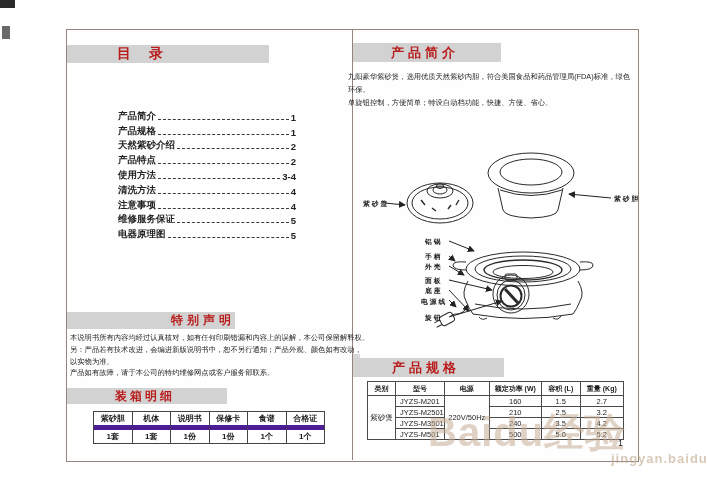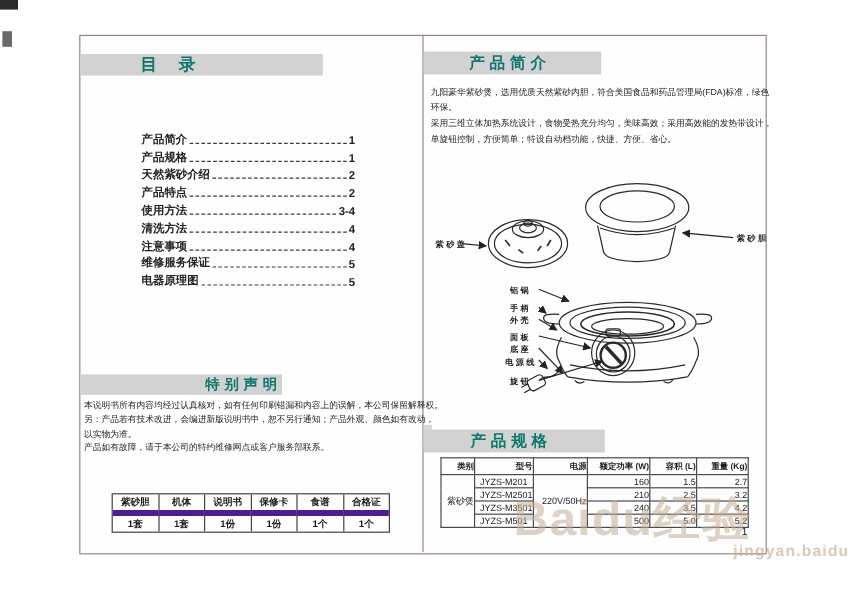--- a/index.html
+++ b/index.html
@@ -9,21 +9,21 @@
   }
   .abs{position:absolute;}
   
   .mark1{left:0;top:0;width:15px;height:8px;background:#2b2b2b;}
   .mark2{left:2px;top:26px;width:8px;height:13px;background:#6a6a6a;}
   
   .frame{left:66px;top:29px;width:571px;height:431px;border:1px solid #96857f;background:#fefefe;}
   .divider{left:352px;top:29px;width:1px;height:431px;background:#96857f;}
   .spine-shadow{left:353px;top:354px;width:7px;height:19px;background:#d8d8d8;}
   
-  .bar{background:#d2d2d2;display:flex;align-items:center;font-weight:bold;color:#0f766e;}
+  .bar{background:#d2d2d2;display:flex;align-items:center;font-weight:bold;color:#b91c1c;}
   .bar-toc      {left:67px; top:45px; width:152px;height:18px;font-size:14px;letter-spacing:7px;padding-left:50px;}
   .bar-intro    {left:353px;top:43px; width:110px;height:19px;font-size:13px;letter-spacing:4px;padding-left:38px;}
   .bar-declare  {left:67px; top:312px;width:112px;height:17px;font-size:12px;letter-spacing:4px;padding-left:56px;justify-content:flex-end;}
   .bar-packing  {left:67px; top:388px;width:112px;height:16px;font-size:12px;letter-spacing:3px;padding-left:48px;}
   .bar-specs    {left:353px;top:358px;width:112px;height:19px;font-size:13px;letter-spacing:4px;padding-left:39px;}
   
   .toc-list{left:118px;top:108px;width:178px;}
   .toc-item{display:flex;align-items:flex-end;height:14.8px;font-size:9.5px;font-weight:600;color:#222;}
   .toc-label{white-space:nowrap;}
   .toc-leader{flex:1;border-bottom:1px dashed #3a3a3a;margin:0 2px 3px 2px;}
@@ -32,29 +32,29 @@
   .declare-text{left:70px;top:332px;width:282px;font-size:7.3px;line-height:11.8px;color:#222;}
   .declare-text div{white-space:nowrap;}
   
   .pack-table{left:93px;top:411px;width:230px;border:1px solid #444;}
   .pack-row{display:flex;}
   .pack-row + .pack-row .pack-cell{border-top:5px solid #4c1d95;}
   .pack-cell{flex:1;height:13px;display:flex;align-items:center;justify-content:center;
              font-size:8px;font-weight:bold;border-left:1px solid #444;}
   .pack-cell:first-child{border-left:none;}
   
-  .intro-text{left:359px;top:70px;width:280px;font-size:7.3px;line-height:13px;color:#222;}
+  .intro-text{left:348px;top:70px;width:280px;font-size:7.3px;line-height:13px;color:#222;}
   .intro-text div{white-space:nowrap;}
   
   .diagram{left:355px;top:148px;width:288px;height:206px;}
   .diagram svg{display:block;}
   .dlabel{font-size:6.8px;letter-spacing:2px;fill:#1a1a1a;font-weight:600;}
   
   .spec-table{left:367px;top:381px;border-collapse:collapse;table-layout:fixed;background:transparent;}
-  .spec-table td,.spec-table th{border:1px solid #4a4a4a;padding:0;text-align:right;
+  .spec-table td,.spec-table th{border:1px solid #4a4a4a;padding:0;text-align:center;
       font-size:7.5px;color:#1b1b1b;overflow:hidden;white-space:nowrap;}
   .spec-table th{height:13px;font-size:7px;font-weight:bold;}
   .spec-table td{height:10px;font-weight:400;}
   .spec-model{text-align:left !important;padding-left:4px !important;}
   
   .page-num{left:618px;top:438px;font-size:9px;color:#222;}
   
   .wm-big{left:428px;top:405px;font-size:40px;font-weight:bold;letter-spacing:1px;
           color:rgba(196,172,146,0.55);white-space:nowrap;}
   .wm-small{left:611px;top:451px;font-size:13px;font-weight:bold;letter-spacing:1px;
@@ -130,20 +130,23 @@
   </div>
 
   <div class="abs declare-text">
 
   <div>本说明书所有内容均经过认真核对，如有任何印刷错漏和内容上的误解，本公司保留解释权。</div>
       <div>另：产品若有技术改进，会编进新版说明书中，恕不另行通知；产品外观、颜色如有改动，</div>
       <div>以实物为准。</div>
       <div>产品如有故障，请于本公司的特约维修网点或客户服务部联系。</div>
     </div>
 
+  <div class="abs bar bar-packing">
+    <span>装箱明细</span>
+  </div>
 
   <div class="abs pack-table">
     <div class="pack-row">
 
     <div class="pack-cell">紫砂胆</div>
         <div class="pack-cell">机体</div>
         <div class="pack-cell">说明书</div>
         <div class="pack-cell">保修卡</div>
         <div class="pack-cell">食谱</div>
         <div class="pack-cell">合格证</div>
@@ -160,21 +163,20 @@
   </div>
 
   <div class="abs bar bar-intro">
     <span>产品简介</span>
   </div>
 
   <div class="abs intro-text">
 
   <div>九阳豪华紫砂煲，选用优质天然紫砂内胆，符合美国食品和药品管理局(FDA)标准，绿色</div>
       <div>环保。</div>
-      <div>采用三维立体加热系统设计，食物受热充分均匀，美味高效；采用高效能的发热带设计，</div>
       <div>单旋钮控制，方便简单；特设自动档功能，快捷、方便、省心。</div>
     </div>
 
   <div class="abs diagram">
     <svg width="288" height="206" viewBox="0 0 288 206">
       <defs>
         <marker id="arr" viewBox="0 0 8 8" refX="7" refY="4" markerWidth="7" markerHeight="7" orient="auto">
           <path d="M0,0 L8,4 L0,8 z" fill="#222"></path>
         </marker>
       </defs>

